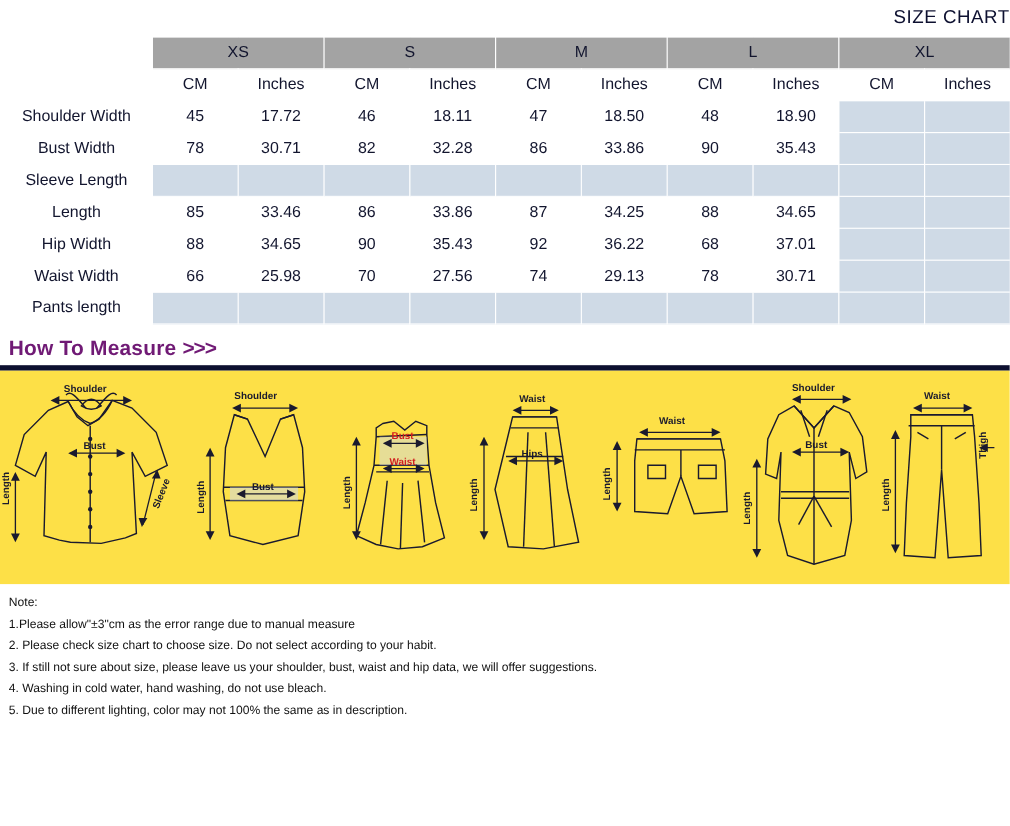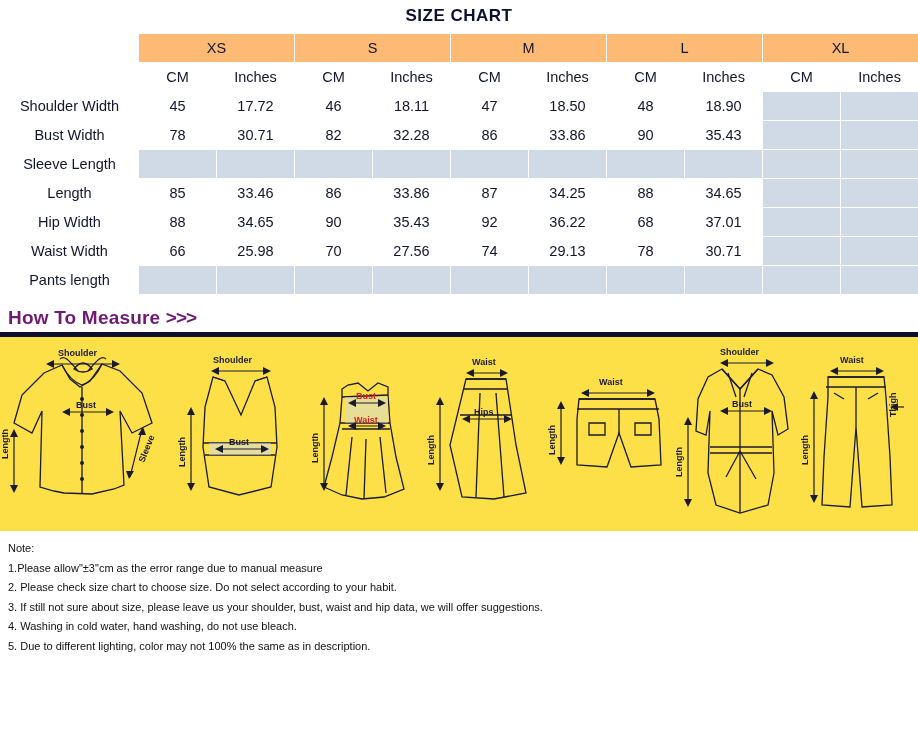--- a/index.html
+++ b/index.html
@@ -14,23 +14,23 @@
     color: #1a1a2e;
     overflow: hidden;
   }
   .page {
     position: relative;
     width: 918px;
     height: 751px;
   }
   
   .title {
-    text-align: center;
+    text-align: right;
     font-size: 17px;
-    font-weight: bold;
+    font-weight: normal;
     color: #0d1030;
     letter-spacing: .5px;
     padding: 6px 0 7px 0;
   }
   
   table.size-chart {
     border-collapse: collapse;
     width: 918px;
     table-layout: fixed;
   }
@@ -42,21 +42,21 @@
     color: #12152e;
     height: 28px;
     padding: 0;
   }
   .c-label { width: 138px; }
   .c-cm    { width: 78px; }
   .c-in    { width: 78px; }
 
   .hdr-blank { background: #ffffff; border-color:#ffffff; }
   .size-name {
-    background: #fdba74;
+    background: #a3a3a3;
     font-size: 20px;
     font-weight: bold;
     color: #0d1030;
     height: 36px;
   }
   .unit-cell {
     background: #ffffff;
     font-weight: bold;
     font-size: 14px;
     height: 30px;

